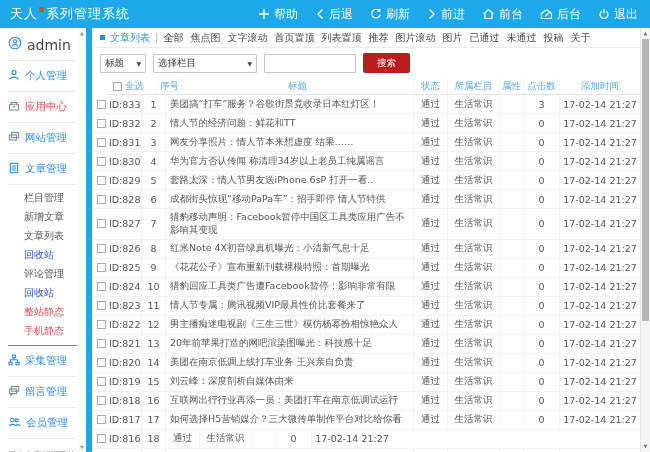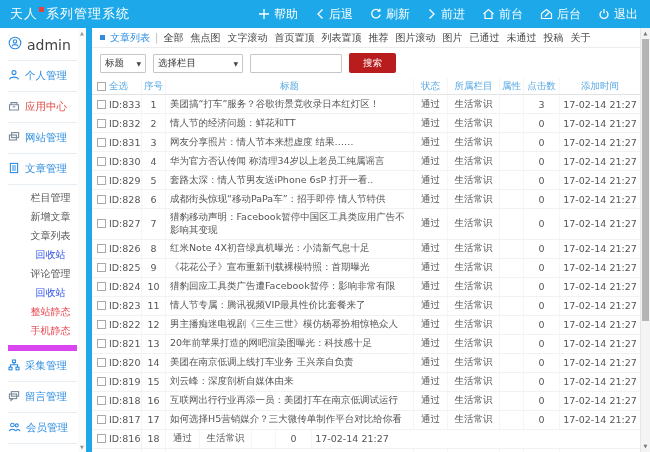--- a/index.html
+++ b/index.html
@@ -23,21 +23,21 @@
   .sidebar { width:86px; position:relative; background:#fff; padding:0 9px 0 8px; }
   .side-scroll { position:absolute; right:0; top:0; bottom:0; width:8px; background:#fbfbfb; }
   .side-arrow { position:absolute; left:0; width:8px; height:8px; font-size:5px;
     color:#999; text-align:center; line-height:8px; cursor:pointer; }
   .side-arrow.up { top:1px; } .side-arrow.down { bottom:1px; }
   .user-row { display:flex; align-items:center; gap:5px; padding:8px 0 7px;
     border-bottom:1px solid #e7eef3; color:#444; font-size:14px; }
   .side-item { display:flex; align-items:center; gap:5px; padding:8px 0;
     border-bottom:1px solid #e7eef3; font-size:10.5px; color:#2E8DE0; cursor:pointer; }
   .side-item.v-red-label span[data-bind] { color:#E04A45; }
-  .side-sub { border-bottom:6px solid #d946ef; padding:3px 0 5px;text-align:center; }
+  .side-sub { border-bottom:1px solid #d946ef; padding:3px 0 5px; }
   .sub-item { font-size:10px; color:#555; padding:2.5px 0 2.5px 16px; cursor:pointer; }
   .sub-item.v-blue { color:#3355E8; }
   .sub-item.v-red { color:#E8484F; }
   .side-footer { padding-top:8px; font-size:8.5px; color:#666; line-height:2.0; }
 
   .blue-sep { width:6px; background:#1CA8E9; }
 
   
   .main { flex:1; display:flex; flex-direction:column; position:relative;
     padding-right:10px; background:#fff; }
@@ -55,33 +55,33 @@
   .crumb-title { color:#2E8DE0; cursor:pointer; }
   .crumb-sep { color:#b9b9b9; }
   .tabs { display:flex; gap:7px; color:#444; }
   .tab { cursor:pointer; white-space:nowrap; }
 
   .filter-row { height:30px; display:flex; align-items:center; gap:7px; padding:0 8px; }
   .sel { height:19px; border:1px solid #c6c6c6; border-radius:1px; background:#fff;
     display:flex; align-items:center; justify-content:space-between; font-size:9.5px;
     color:#333; padding:0 4px; cursor:pointer; }
   .sel-field { width:46px; }
-  .sel-cat { width:90px; }
+  .sel-cat { width:104px; }
   .caret { font-size:6px; color:#444; margin-left:6px; }
   .search-input { width:92px; height:19px; border:1px solid #c6c6c6; border-radius:1px;
     font-size:10px; padding:0 4px; outline:none; }
   .btn-search { background:#b91c1c; color:#fff; border:none; font-size:9.5px;
     height:20px; padding:0 14px; border-radius:2px; cursor:pointer;
     font-family:inherit; }
 
   
   .table { flex:1; overflow:hidden; display:flex; flex-direction:column; font-size:9.5px; }
   .trow { display:flex; align-items:center; min-height:19px;
     border-bottom:1px solid #f2f2f2; color:#555; }
-  .thead { color:#58A8E2; min-height:17px; border-bottom:1px solid #e3e3e3; }
+  .thead { color:#58A8E2; min-height:17px; border-bottom:1px solid #e3e3e3;margin-left:16px; }
   .cell { padding:1px 2px; border-right:1px solid #f5f5f5; align-self:stretch;
     display:flex; align-items:center; justify-content:center; text-align:center; }
   .c-id { width:50px; justify-content:flex-start; padding-left:5px; gap:3px; }
   .c-seq { width:24px; }
   .c-title { flex:1; justify-content:flex-start; text-align:left; padding:2px 4px;
     line-height:1.35; cursor:pointer; }
   .c-status { width:34px; }
   .c-cat { width:52px; }
   .c-attr { width:24px; }
   .c-clicks { width:36px; }

